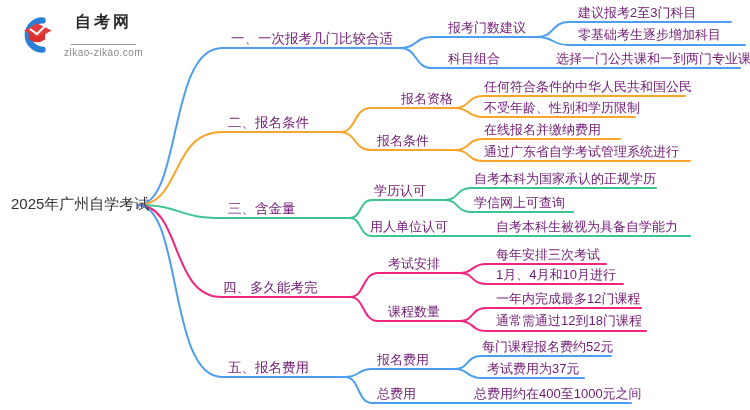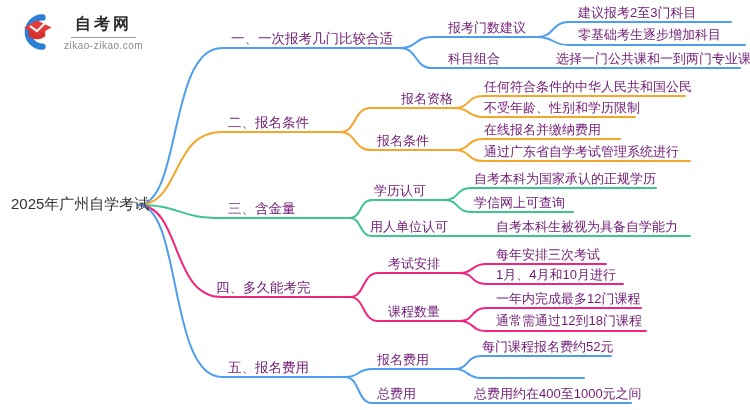--- a/index.html
+++ b/index.html
@@ -13,21 +13,21 @@
   .st-orange{stroke:#f5a62b;}
   .st-green{stroke:#3ec48e;}
   .st-pink{stroke:#f0257e;}
   .lbl{position:absolute;white-space:nowrap;font-size:13px;line-height:15px;color:#701a75;}
   .root-lbl{font-size:15px;line-height:17px;color:#333;}
   .main-lbl{font-size:13.5px;}
   
   #logo{position:absolute;left:16px;top:12px;display:flex;align-items:center;gap:6px;}
   #logo .txt{display:flex;flex-direction:column;align-items:center;}
   #logo .name{font-size:16px;font-weight:bold;color:#2b2b2b;letter-spacing:3px;
-    border-bottom:1px solid #9a9a9a;padding:0 4px 2px 4px;}
+    border-bottom:1px solid #9a9a9a;padding:0 4px 11px 4px;}
   #logo .dom{font-size:10px;color:#8a8a8a;margin-top:2px;letter-spacing:.5px;}
 </style>
 </head>
 <body>
 
 <div id="stage">
 
   <svg id="wires" viewBox="0 0 750 410">
     <g>
       <path class="st-blue" d="M138 205 C182 205 168 48 222 48 H400"></path>
@@ -100,27 +100,28 @@
   <div class="lbl" style="left:484px;top:122px;">在线报名并缴纳费用</div>
   <div class="lbl" style="left:484px;top:144px;">通过广东省自学考试管理系统进行</div>
 
   <div class="lbl main-lbl" style="left:228px;top:201px;">三、含金量</div>
   <div class="lbl" style="left:374px;top:183px;">学历认可</div>
   <div class="lbl" style="left:370px;top:219px;">用人单位认可</div>
   <div class="lbl" style="left:474px;top:171px;">自考本科为国家承认的正规学历</div>
   <div class="lbl" style="left:474px;top:195px;">学信网上可查询</div>
   <div class="lbl" style="left:496px;top:219px;">自考本科生被视为具备自学能力</div>
 
-  <div class="lbl main-lbl" style="left:216px;top:280px;text-align:center;">四、多久能考完</div>
+  <div class="lbl main-lbl" style="left:223px;top:280px;text-align:center;">四、多久能考完</div>
   <div class="lbl" style="left:388px;top:256px;">考试安排</div>
   <div class="lbl" style="left:388px;top:304px;">课程数量</div>
   <div class="lbl" style="left:496px;top:247px;">每年安排三次考试</div>
   <div class="lbl" style="left:496px;top:267px;">1月、4月和10月进行</div>
   <div class="lbl" style="left:496px;top:291px;">一年内完成最多12门课程</div>
   <div class="lbl" style="left:496px;top:313px;">通常需通过12到18门课程</div>
 
   <div class="lbl main-lbl" style="left:228px;top:360px;">五、报名费用</div>
   <div class="lbl" style="left:377px;top:352px;">报名费用</div>
   <div class="lbl" style="left:377px;top:386px;">总费用</div>
   <div class="lbl" style="left:482px;top:339px;">每门课程报名费约52元</div>
+  <div class="lbl" style="left:487px;top:361px;">考试费用为37元</div>
   <div class="lbl" style="left:474px;top:386px;">总费用约在400至1000元之间</div>
 
 </div>
 
 </body></html>

